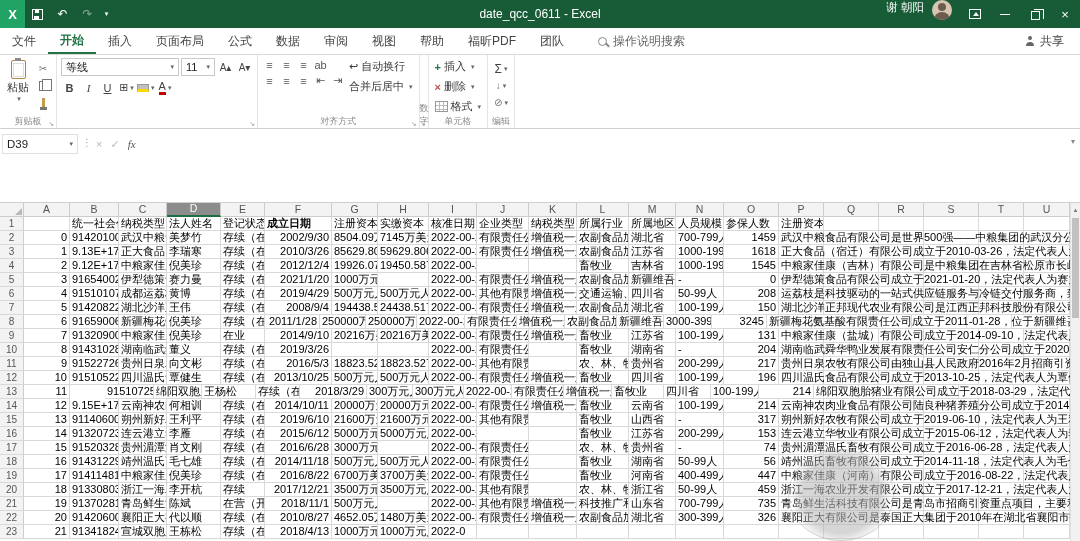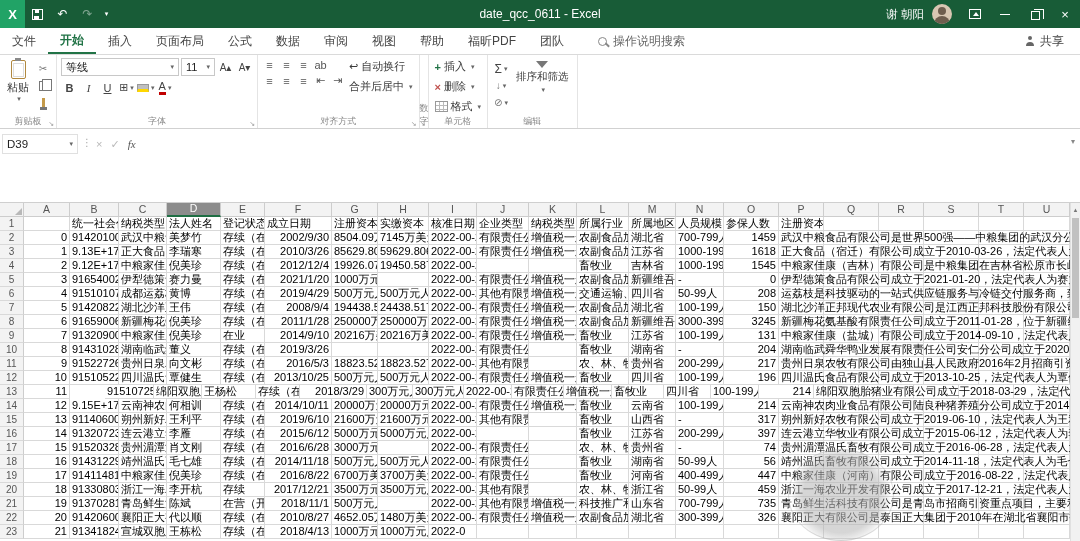--- a/index.html
+++ b/index.html
@@ -9,21 +9,21 @@
 
 .titlebar{position:absolute;top:0;left:0;right:0;height:28px;background:#185c37;display:flex;align-items:center;color:#fff}
 .appicon{width:25px;height:28px;background:#21a366;display:flex;align-items:center;justify-content:center;font-size:13px;font-weight:700;color:#fff}
 .qbtn{width:25px;height:28px;display:flex;align-items:center;justify-content:center;font-size:12px;color:#fff}
 .qbtn.dim{opacity:.45}
 .qdd{width:13px;font-size:7px}
 .save-ico{width:11px;height:11px;border:1.5px solid #fff;position:relative}
 .save-ico::before{content:"";position:absolute;left:2px;top:0;width:4px;height:3px;background:#fff}
 .save-ico::after{content:"";position:absolute;left:1px;bottom:0;width:5px;height:3px;background:#fff}
 .tb-title{position:absolute;left:50%;transform:translateX(-50%);font-size:12px;white-space:nowrap}
-.tb-right{margin-left:auto;display:flex;align-items:center;height:100%}
+.tb-right{margin-left:auto;display:flex;align-items:flex-start;height:100%}
 .tb-user{font-size:11.5px;margin:0 8px;white-space:nowrap}
 .avatar{width:20px;height:20px;border-radius:50%;background:#d8c6b2;position:relative;overflow:hidden;margin-right:8px}
 .avatar::before{content:"";position:absolute;top:3px;left:6px;width:8px;height:8px;border-radius:50%;background:#6e5d4e}
 .avatar::after{content:"";position:absolute;top:12px;left:2px;width:16px;height:9px;border-radius:8px 8px 0 0;background:#6e5d4e}
 .winbtn{width:30px;height:28px;display:flex;align-items:center;justify-content:center;font-size:13px;color:#fff}
 .ribopts{width:12px;height:10px;border:1px solid #fff;position:relative}
 .ribopts::after{content:"";position:absolute;left:3px;top:2px;border-left:3px solid transparent;border-right:3px solid transparent;border-bottom:4px solid #fff}
 .minline{width:10px;height:1px;background:#fff}
 .restore{width:9px;height:9px;border:1px solid #fff;position:relative;margin-top:2px}
 .restore::before{content:"";position:absolute;top:-3px;left:2px;width:9px;height:9px;border-top:1px solid #fff;border-right:1px solid #fff}
@@ -214,21 +214,20 @@
           <span class="tbi">
               <span class="fillc"></span>
               <span class="dd">▾</span>
             </span>
           <span class="tbi">
               <span class="fc">A</span>
               <span class="dd">▾</span>
             </span>
         </div>
       </div>
-      <span class="glabel">字体</span>
       <span class="launcher">↘</span>
     </div>
 
     <div class="group">
       <div class="gcol">
         <div class="rrow">
           <span class="alico">≡</span>
           <span class="alico">≡</span>
           <span class="alico">≡</span>
           <span class="alico">ab</span>
@@ -289,25 +288,20 @@
             <span class="dd">▾</span>
           </span>
         <span class="mini">
             <span>↓</span>
             <span class="dd">▾</span>
           </span>
         <span class="mini">
             <span>⊘</span>
             <span class="dd">▾</span>
           </span>
-      </div>
-      <div class="stackbtn">
-        <span class="funnel"></span>
-        <span>排序和筛选</span>
-        <span class="dd">▾</span>
       </div>
       <span class="glabel">编辑</span>
     </div>
 
   </div>
 
   <div class="fxbar">
     <div class="namebox">
       <span>D39</span>
       <span class="nbdd">▾</span>
@@ -347,21 +341,21 @@
       <div class="ch" style="width: 46px;">U</div>
     </div>
   <div class="gridbody">
       <div class="r">
         <div class="rh">1</div>
         <div class="c" style="width: 46px;"></div>
         <div class="c" style="width: 49px;">统一社会信用代码</div>
         <div class="c" style="width: 48px;">纳税类型</div>
         <div class="c" style="width: 54px;">法人姓名</div>
         <div class="c" style="width: 44px;">登记状态</div>
-        <div class="c" style="width: 67px;">成立日期</div>
+        <div class="c" style="width: 67px; font-weight: bold;">成立日期</div>
         <div class="c" style="width: 46px;">注册资本</div>
         <div class="c" style="width: 51px;">实缴资本</div>
         <div class="c" style="width: 48px;">核准日期</div>
         <div class="c" style="width: 52px;">企业类型</div>
         <div class="c" style="width: 48px;">纳税类型</div>
         <div class="c" style="width: 52px;">所属行业</div>
         <div class="c" style="width: 47px;">所属地区</div>
         <div class="c" style="width: 48px;">人员规模</div>
         <div class="c" style="width: 55px;">参保人数</div>
         <div class="c" style="width: 45px;">注册资本</div>
@@ -527,21 +521,21 @@
         <div class="c" style="width: 45px;"></div>
         <div class="c" style="width: 46px;"></div>
       </div>
       <div class="r">
         <div class="rh">8</div>
         <div class="c num" style="width: 46px;">6</div>
         <div class="c" style="width: 49px;">91659006</div>
         <div class="c" style="width: 48px;">新疆梅花氨基酸</div>
         <div class="c" style="width: 54px;">倪美珍</div>
         <div class="c" style="width: 44px;">存续（在业）</div>
-        <div class="c num" style="width: 67px;">2011/1/28</div>
+        <div class="c num" style="width: 55px;">2011/1/28</div>
         <div class="c" style="width: 46px;">250000万元人民币</div>
         <div class="c" style="width: 51px;">250000万元人民币</div>
         <div class="c" style="width: 48px;">2022-00-2</div>
         <div class="c" style="width: 52px;">有限责任公司</div>
         <div class="c" style="width: 48px;">增值税一般纳税人</div>
         <div class="c" style="width: 52px;">农副食品加工业</div>
         <div class="c" style="width: 47px;">新疆维吾尔自治区</div>
         <div class="c" style="width: 48px;">3000-3999人</div>
         <div class="c num" style="width: 55px;">3245</div>
         <div class="c p" style="width: 45px;">
@@ -744,21 +738,21 @@
         <div class="c" style="width: 44px;">存续（在业）</div>
         <div class="c num" style="width: 67px;">2015/6/12</div>
         <div class="c" style="width: 46px;">5000万元人民币</div>
         <div class="c" style="width: 51px;">5000万元人民币</div>
         <div class="c" style="width: 48px;">2022-00-2</div>
         <div class="c" style="width: 52px;"></div>
         <div class="c" style="width: 48px;"></div>
         <div class="c" style="width: 52px;">畜牧业</div>
         <div class="c" style="width: 47px;">江苏省</div>
         <div class="c" style="width: 48px;">200-299人</div>
-        <div class="c num" style="width: 55px;">397</div>
+        <div class="c num" style="width: 55px;">153</div>
         <div class="c p" style="width: 45px;">
           <span class="spill">连云港立华牧业有限公司成立于2015-06-12，法定代表人为李雁，注册资本</span>
         </div>
         <div class="c" style="width: 55px;"></div>
         <div class="c" style="width: 45px;"></div>
         <div class="c" style="width: 55px;"></div>
         <div class="c" style="width: 45px;"></div>
         <div class="c" style="width: 46px;"></div>
       </div>
       <div class="r">

